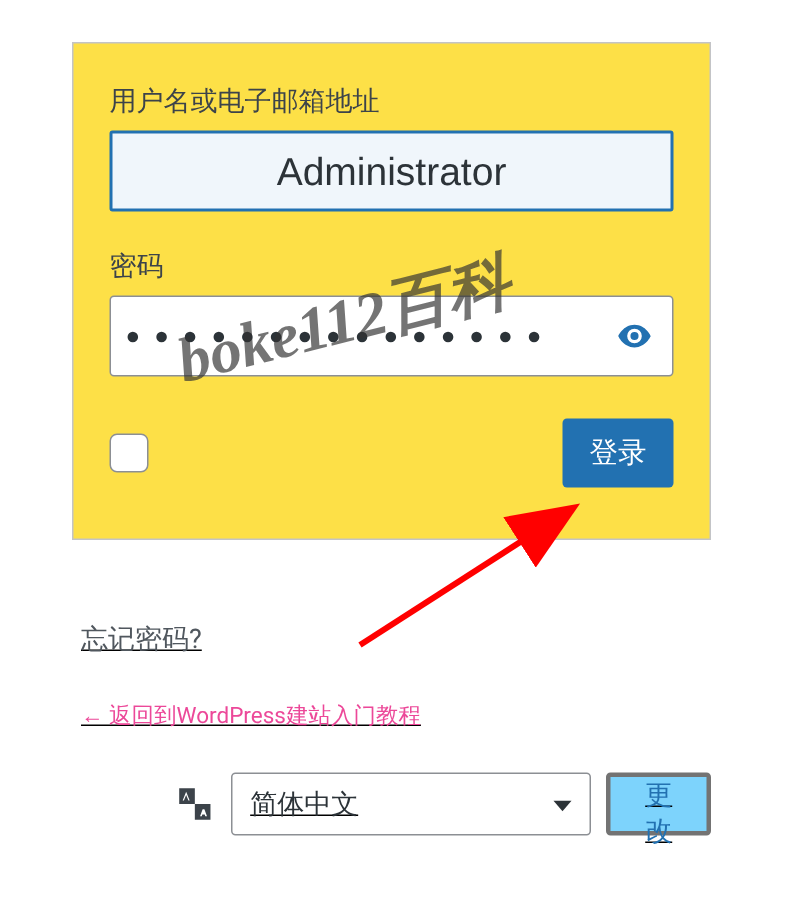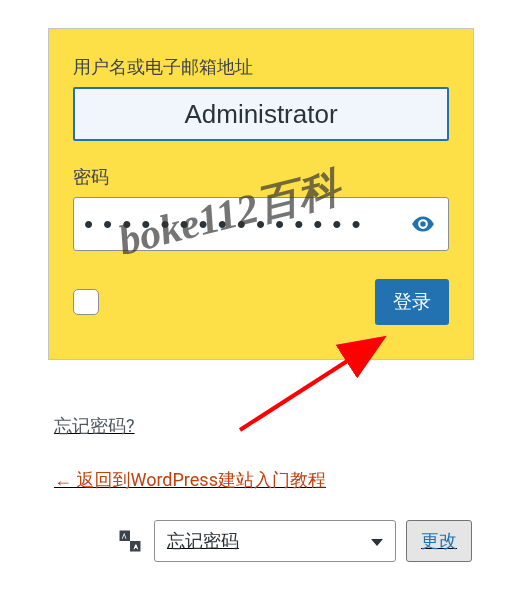--- a/index.html
+++ b/index.html
@@ -101,22 +101,22 @@
       margin: 54px 52px 0 54px;
       text-decoration: underline;
     }
     .lost-pw {
       font-size: 18px;
       color: #50575e;
       text-decoration: none;
       cursor: pointer;
     }
     .back-link {
-      font-size: 18px;
-      color: #c2410c;
+      font-size: 15px;
+      color: #ec4899;
       text-decoration: none;
       cursor: pointer;
       display: block;
       margin-top: 30px;
     }
     .lang-row {
       margin-top: 28px;
       display: flex;
       align-items: center;
       gap: 10px;
@@ -143,23 +143,23 @@
       right: 12px;
       top: 50%;
       transform: translateY(-30%);
       border-left: 6px solid transparent;
       border-right: 6px solid transparent;
       border-top: 7px solid #2c3338;
     }
     .change-btn {
       height: 42px;
       padding: 0 14px;
-      border: 1px solid #737373;
-      border-radius: 3px;
-      background: #e5e5e5;
+      border: 3px solid #737373;
+      border-radius: 3px;
+      background: #7dd3fc;
       color: #2271b1;
       font-size: 18px;
       cursor: pointer;
     }
     .watermark {
       position: absolute;
       top: 186px;
       left: 116px;
       font-family: Georgia, serif;
       font-size: 42px;
@@ -204,21 +204,21 @@
 
 <div class="links">
   <a class="lost-pw">忘记密码?</a>
   <a class="back-link">← 返回到WordPress建站入门教程</a>
   <div class="lang-row">
     <svg class="lang-icon" viewBox="0 0 24 24" fill="#3c434a">
         <path d="M3 3h9v9H3zM12 12h9v9h-9z"></path>
         <path fill="#fff" d="M5 10l2-5 2 5H8.3L7 6.8 5.7 10zM15 19l1.5-4h1l1.5 4h-1l-.3-1h-1.4l-.3 1z"></path>
       </svg>
     <div class="lang-select">
-      <span>忘记密码</span>
+      <span>简体中文</span>
     </div>
     <button class="change-btn">更改</button>
   </div>
 </div>
 
 <div class="watermark">boke112百科</div>
 
 <svg class="arrow" width="170" height="110">
   <defs>
       <marker id="ah" markerWidth="12" markerHeight="10" refX="10" refY="5" orient="auto">

